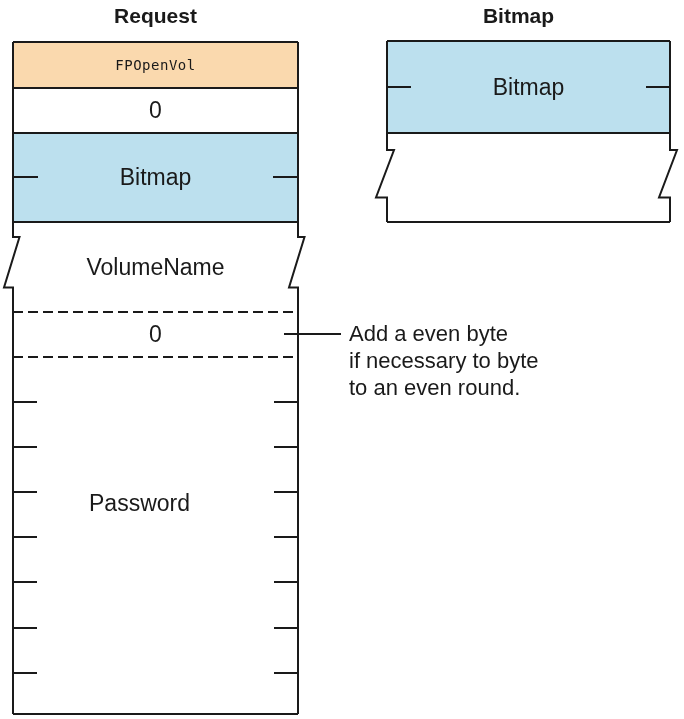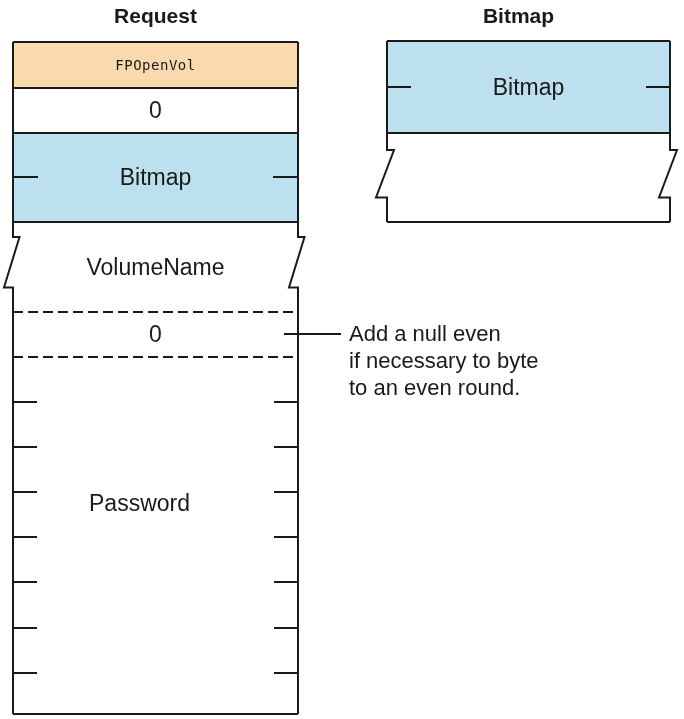--- a/index.html
+++ b/index.html
@@ -112,18 +112,18 @@
   <div class="lbl stack" style="left:13px; top:475px; width:253px; height:56px;">
     <span>Password</span>
   </div>
 
   <div class="lbl title" style="left:377px; top:3px; width:283px; height:26px;">Bitmap</div>
 
   <div class="lbl" style="left:387px; top:41px; width:283px; height:92px;">Bitmap</div>
 
 
   <div class="note" style="left:349px; top:320px;">
-    <div>Add a null even</div>
+    <div>Add a even byte</div>
     <div>if necessary to byte</div>
     <div>to an even round.</div>
   </div>
 
 </div>
 
 </body></html>

